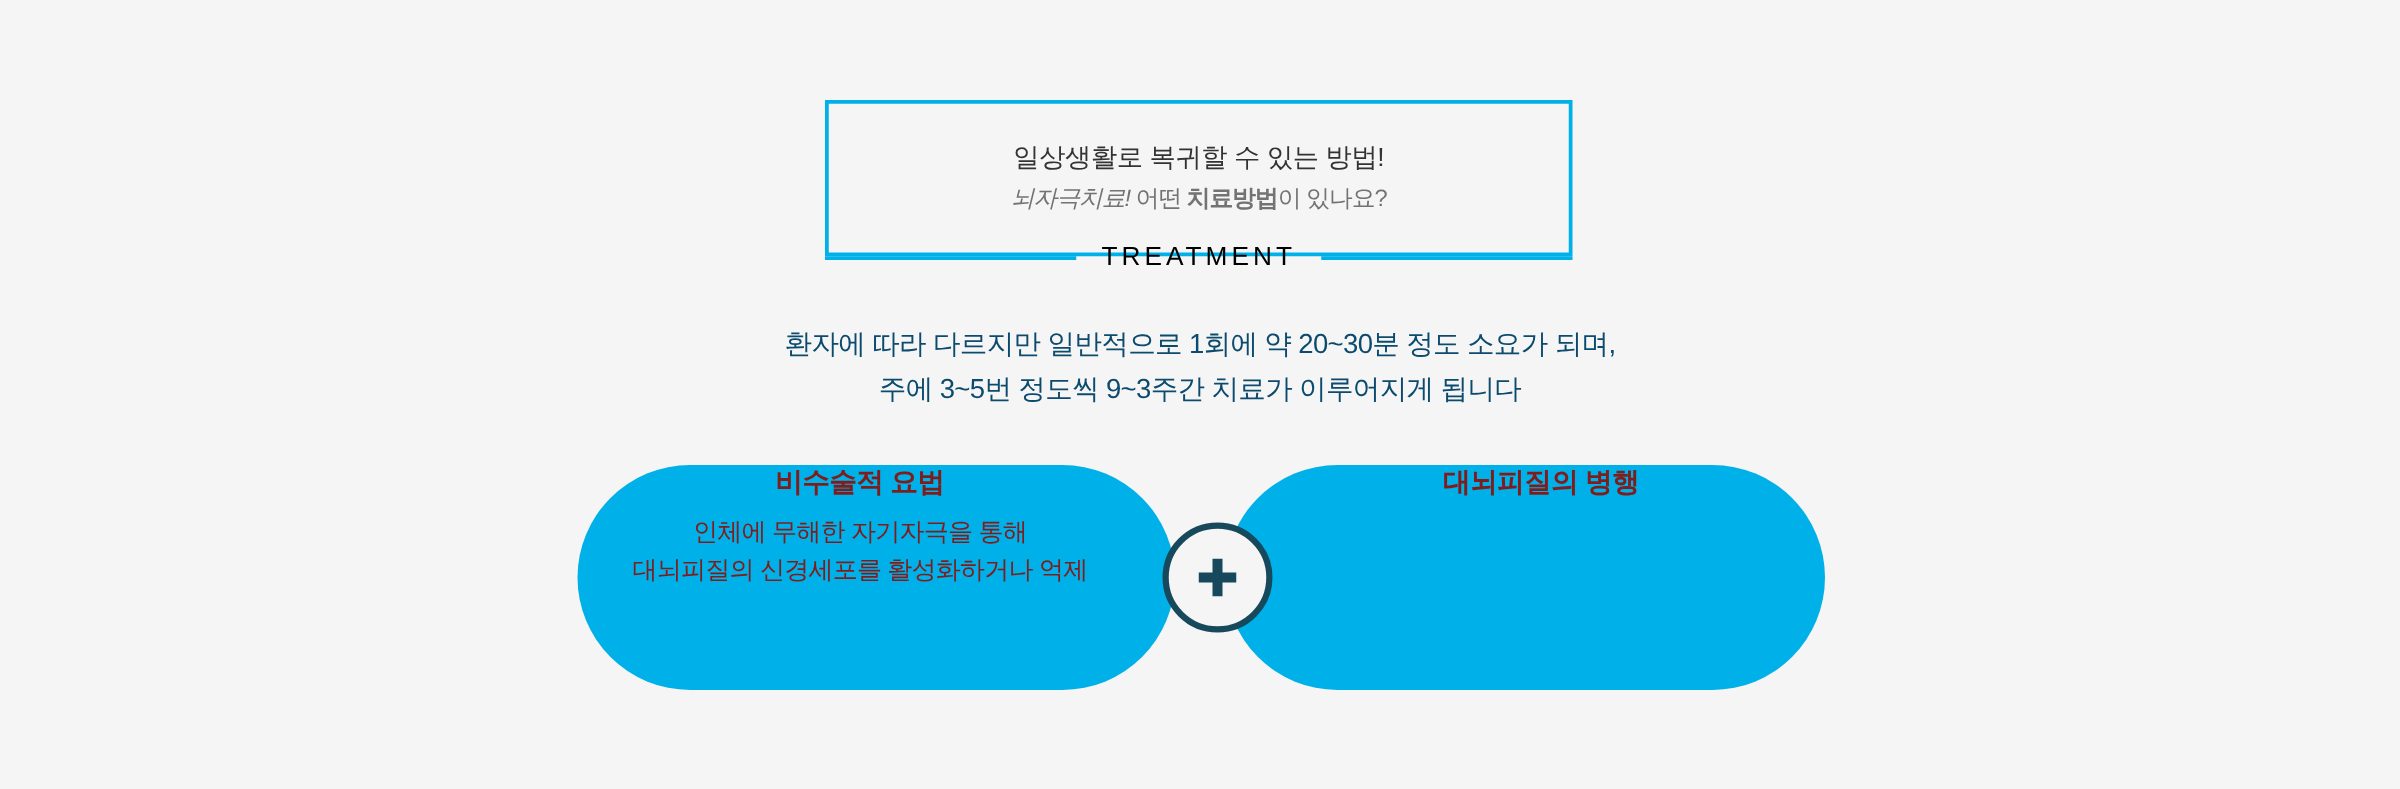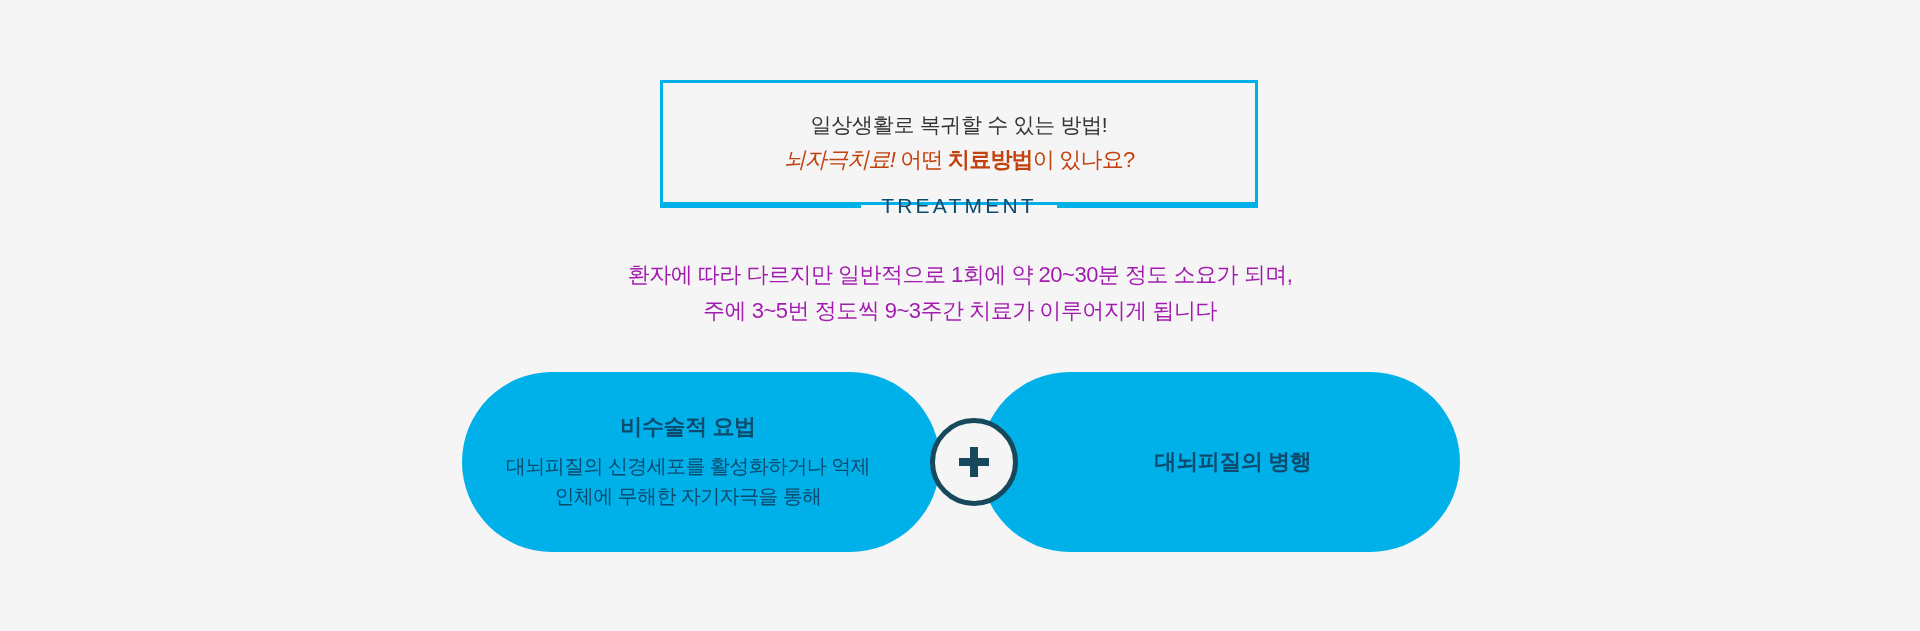--- a/index.html
+++ b/index.html
@@ -38,22 +38,22 @@
   .title-sub {
     font-size:21px;
     color:#333333;
     letter-spacing:-0.3px;
     line-height:1.3;
     font-weight:400;
     margin-bottom:8px;
   }
 
   .title-main {
-    font-size:22px;
-    color:#c2410c;
+    font-size:19px;
+    color:#737373;
     letter-spacing:-0.8px;
     line-height:1.25;
     white-space:nowrap;
   }
   .title-main .lead { font-weight:400; font-style:italic; }
   .title-main .mid { font-weight:400; font-style:normal; }
   .title-main .strong { font-weight:700; font-style:normal; }
 
   
   .treatment-row {
@@ -67,52 +67,51 @@
     justify-content:center;
     gap:20px;
   }
   .rule {
     height:3px;
     background:#00b0e8;
     flex:1 1 auto;
   }
   .treatment-label {
     font-size:21px;
-    color:#0c4a6e;
+    color:#000000;
     letter-spacing:3.2px;
     font-weight:400;
     white-space:nowrap;
   }
 
   
   .description {
     position:absolute;
     left:0;
     top:257px;
     width:1920px;
     text-align:center;
     font-size:22px;
     line-height:1.65;
-    color:#a21caf;
+    color:#0c4a6e;
     letter-spacing:-0.5px;
   }
   .description .line { display:block; white-space:nowrap; }
 
   
   .pill {
     position:absolute;
     top:372px;
     height:180px;
     background:#00b0e8;
     border-radius:90px;
     display:flex;
     flex-direction:column;
     align-items:center;
-    justify-content:center;
-    color:#0c4a6e;
+    color:#7f1d1d;
     text-align:center;
   }
 
   .pill-left {
     left:462px;
     width:478px;
     padding-right:26px;
   }
 
   .pill-right {
@@ -175,22 +174,22 @@
   </div>
 
   <div class="description">
     <span class="line">환자에 따라 다르지만 일반적으로 1회에 약 20~30분 정도 소요가 되며,</span>
     <span class="line">주에 3~5번 정도씩 9~3주간 치료가 이루어지게 됩니다</span>
   </div>
 
   <div class="pill pill-left">
     <div class="pill-title">비수술적 요법</div>
     <div class="pill-body">
+      <span class="line">인체에 무해한 자기자극을 통해</span>
       <span class="line">대뇌피질의 신경세포를 활성화하거나 억제</span>
-      <span class="line">인체에 무해한 자기자극을 통해</span>
     </div>
   </div>
 
   <div class="plus-badge">
     <svg width="40" height="40" viewBox="0 0 40 40" aria-hidden="true">
       <rect x="16" y="5" width="8" height="30" fill="#16495c"></rect>
       <rect x="5" y="16" width="30" height="8" fill="#16495c"></rect>
     </svg>
   </div>
 

